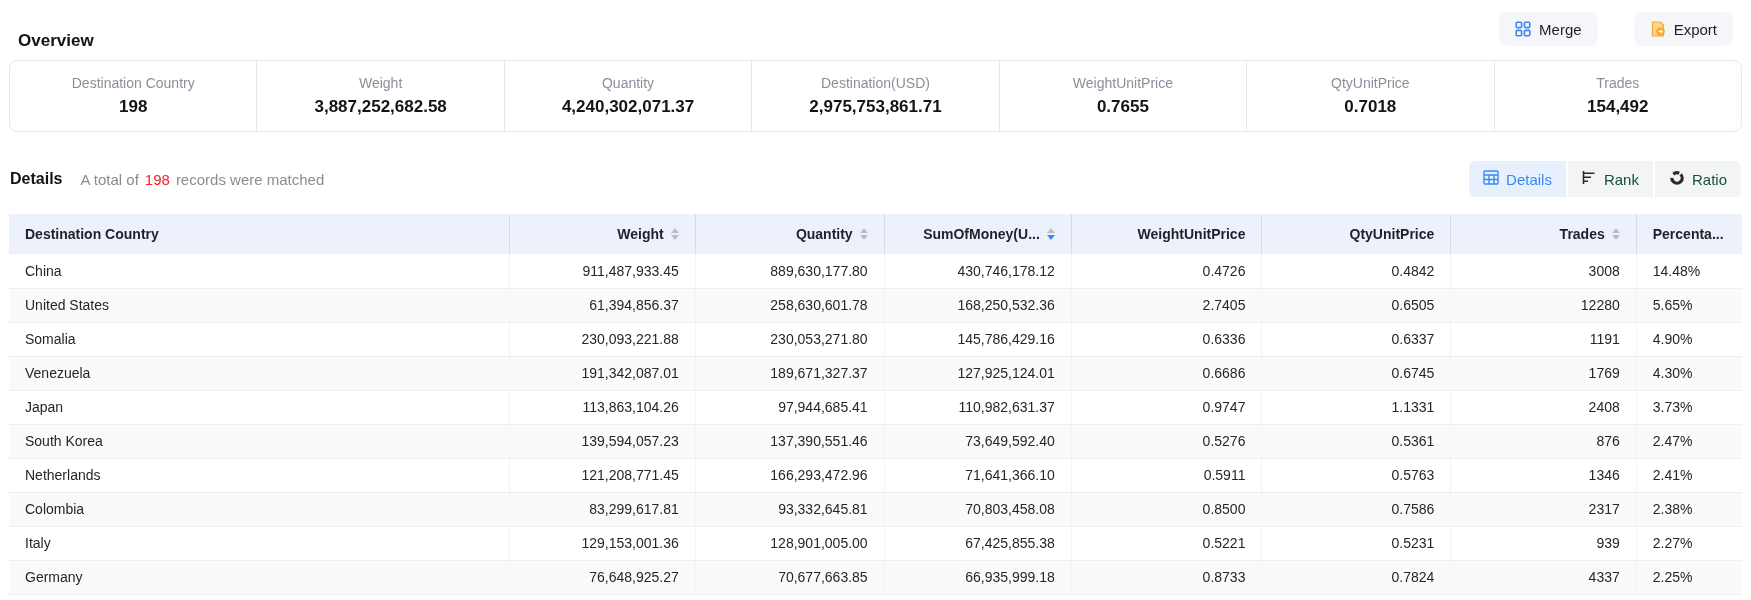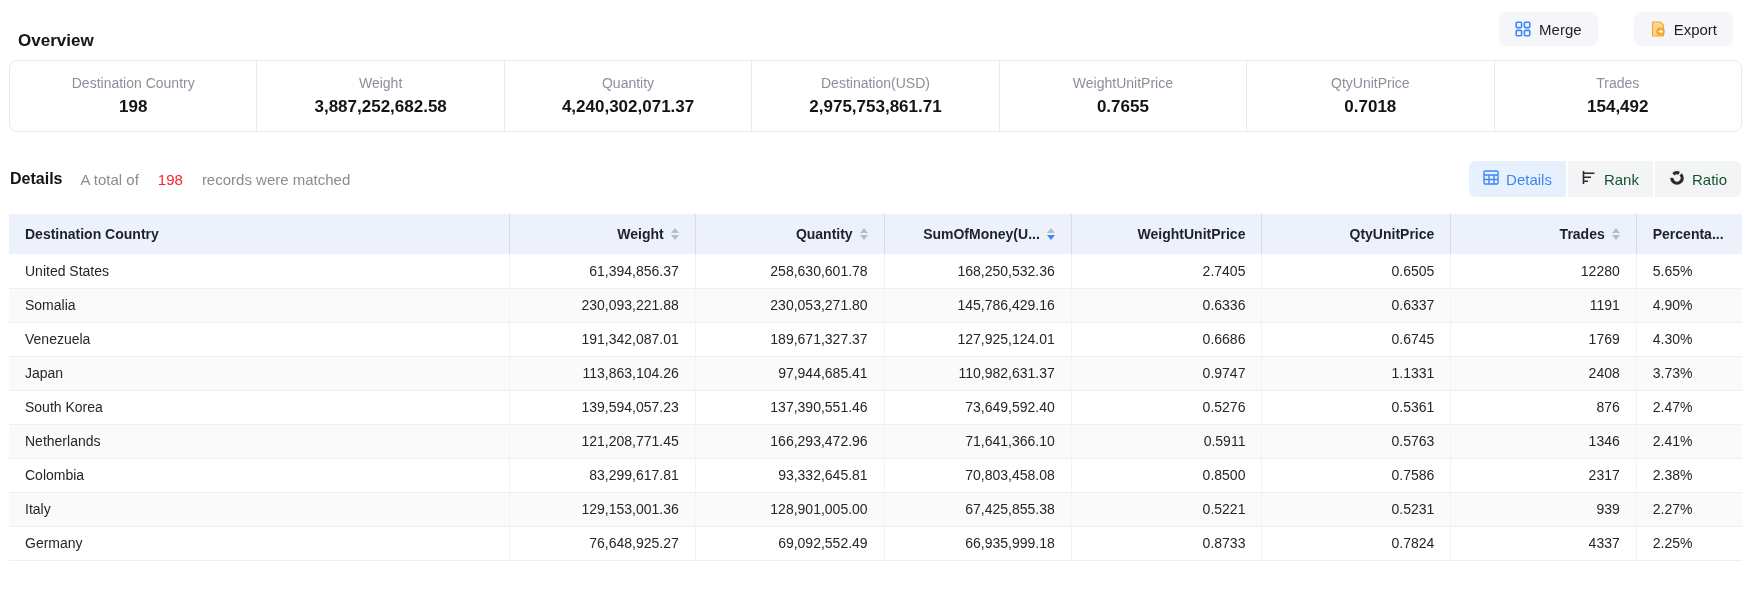--- a/index.html
+++ b/index.html
@@ -19,21 +19,21 @@
   
   .stats-card { display:flex; margin:12px 0 0 0; border:1px solid #e9e9e9; border-radius:8px; height:72px; }
   .stat-cell { flex:1; display:flex; flex-direction:column; justify-content:center; align-items:center; gap:6px; }
   .stat-cell + .stat-cell { border-left:1px solid #e9e9e9; }
   .stat-label { font-size:14px; color:#8a8f99; }
   .stat-value { font-size:17px; font-weight:700; color:#141414; }
 
   
   .details-bar { display:flex; align-items:center; margin-top:28px; height:38px; padding:0 1px; }
   .details-title { font-size:16px; font-weight:700; color:#141414; margin-right:18px; }
-  .summary { font-size:15px; color:#8c8c8c; display:flex; gap:19px; align-items:center; }
+  .summary { font-size:15px; color:#8c8c8c; display:flex; gap:6px; align-items:center; }
   .summary .count { color:var(--count-red,#f5222d); }
   .view-switch { margin-left:auto; display:flex; gap:2px; }
   .seg { display:inline-flex; align-items:center; gap:7px; height:36px; padding:0 14px;
     background:#f3f4f6; border:none; font-size:15px; color:#14532d; font-family:inherit; cursor:pointer; }
   .seg:first-child { border-radius:6px 0 0 6px; }
   .seg:last-child { border-radius:0 6px 6px 0; }
   .seg.active { background:#e7f1fd; color:var(--accent,#3d87f5); }
 
   
   table { width:100%; border-collapse:collapse; margin-top:16px; table-layout:fixed; font-size:14px; }
@@ -207,20 +207,30 @@
                 <i class="down"></i>
               </span>
             </span></th>
           <th class="al-left"><span class="th-inner">
               <span>Percenta...</span>
             </span></th>
         </tr>
       </thead>
     <tbody id="table-body">
         <tr>
+          <td class="al-left">China</td>
+          <td class="al-right">911,487,933.45</td>
+          <td class="al-right">889,630,177.80</td>
+          <td class="al-right">430,746,178.12</td>
+          <td class="al-right">0.4726</td>
+          <td class="al-right">0.4842</td>
+          <td class="al-right">3008</td>
+          <td class="al-left">14.48%</td>
+        </tr>
+        <tr>
           <td class="al-left">United States</td>
           <td class="al-right">61,394,856.37</td>
           <td class="al-right">258,630,601.78</td>
           <td class="al-right">168,250,532.36</td>
           <td class="al-right">2.7405</td>
           <td class="al-right">0.6505</td>
           <td class="al-right">12280</td>
           <td class="al-left">5.65%</td>
         </tr>
         <tr>
@@ -289,21 +299,21 @@
           <td class="al-right">128,901,005.00</td>
           <td class="al-right">67,425,855.38</td>
           <td class="al-right">0.5221</td>
           <td class="al-right">0.5231</td>
           <td class="al-right">939</td>
           <td class="al-left">2.27%</td>
         </tr>
         <tr>
           <td class="al-left">Germany</td>
           <td class="al-right">76,648,925.27</td>
-          <td class="al-right">69,092,552.49</td>
+          <td class="al-right">70,677,663.85</td>
           <td class="al-right">66,935,999.18</td>
           <td class="al-right">0.8733</td>
           <td class="al-right">0.7824</td>
           <td class="al-right">4337</td>
           <td class="al-left">2.25%</td>
         </tr>
       </tbody>
   </table>
 
 </div>

